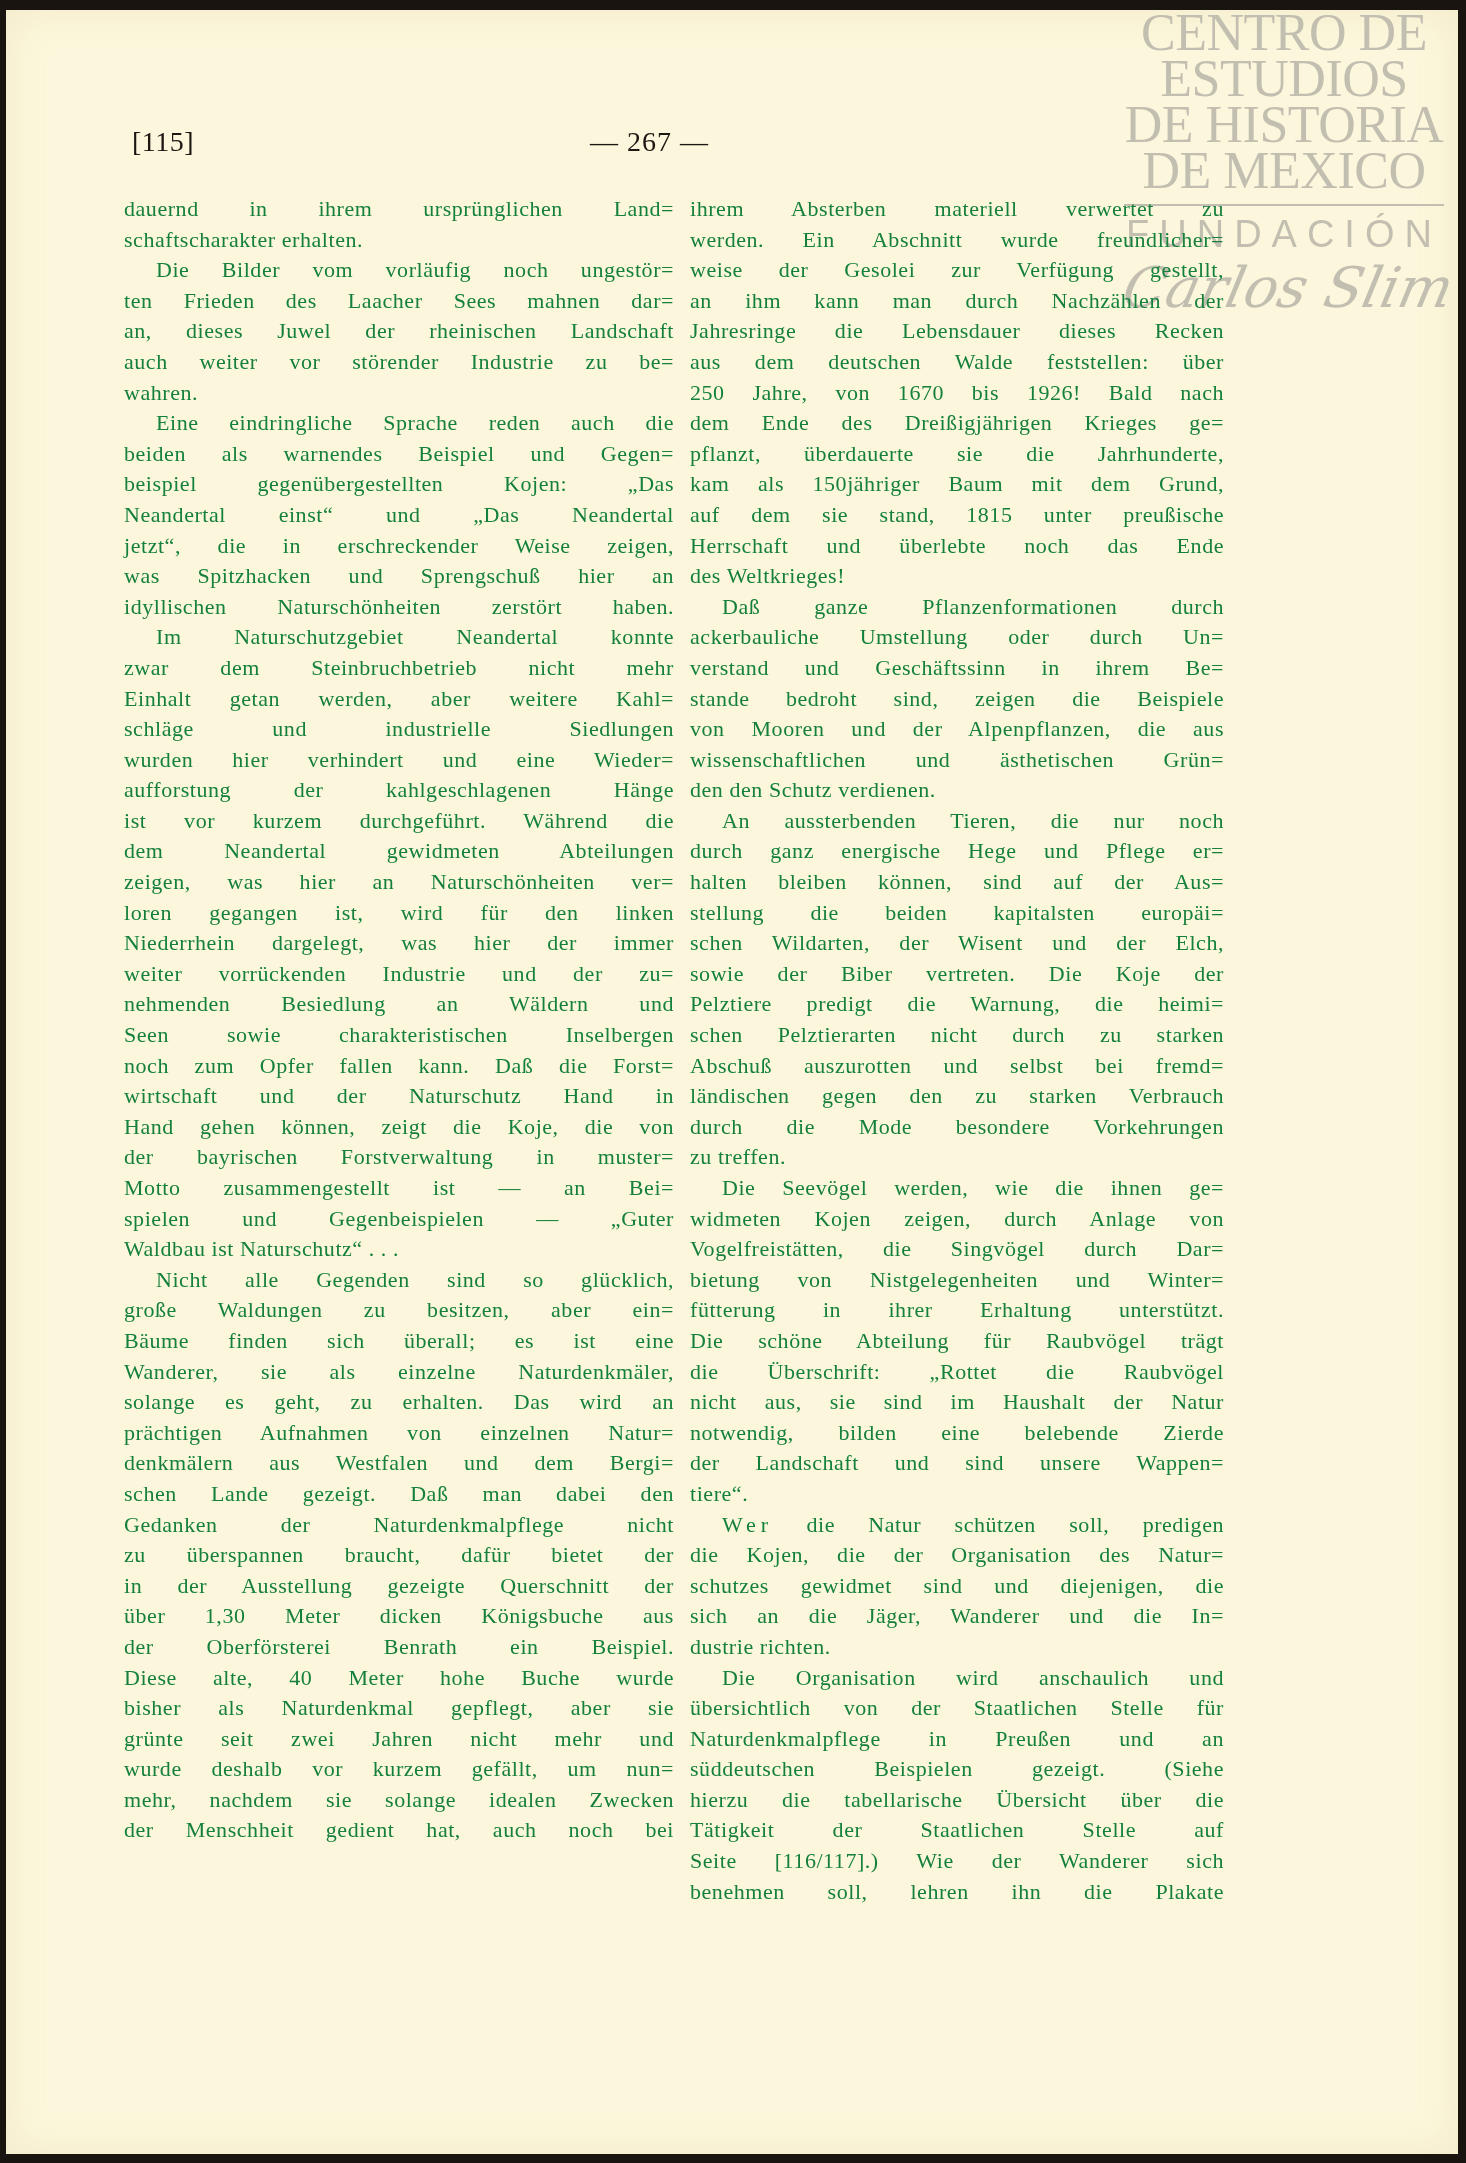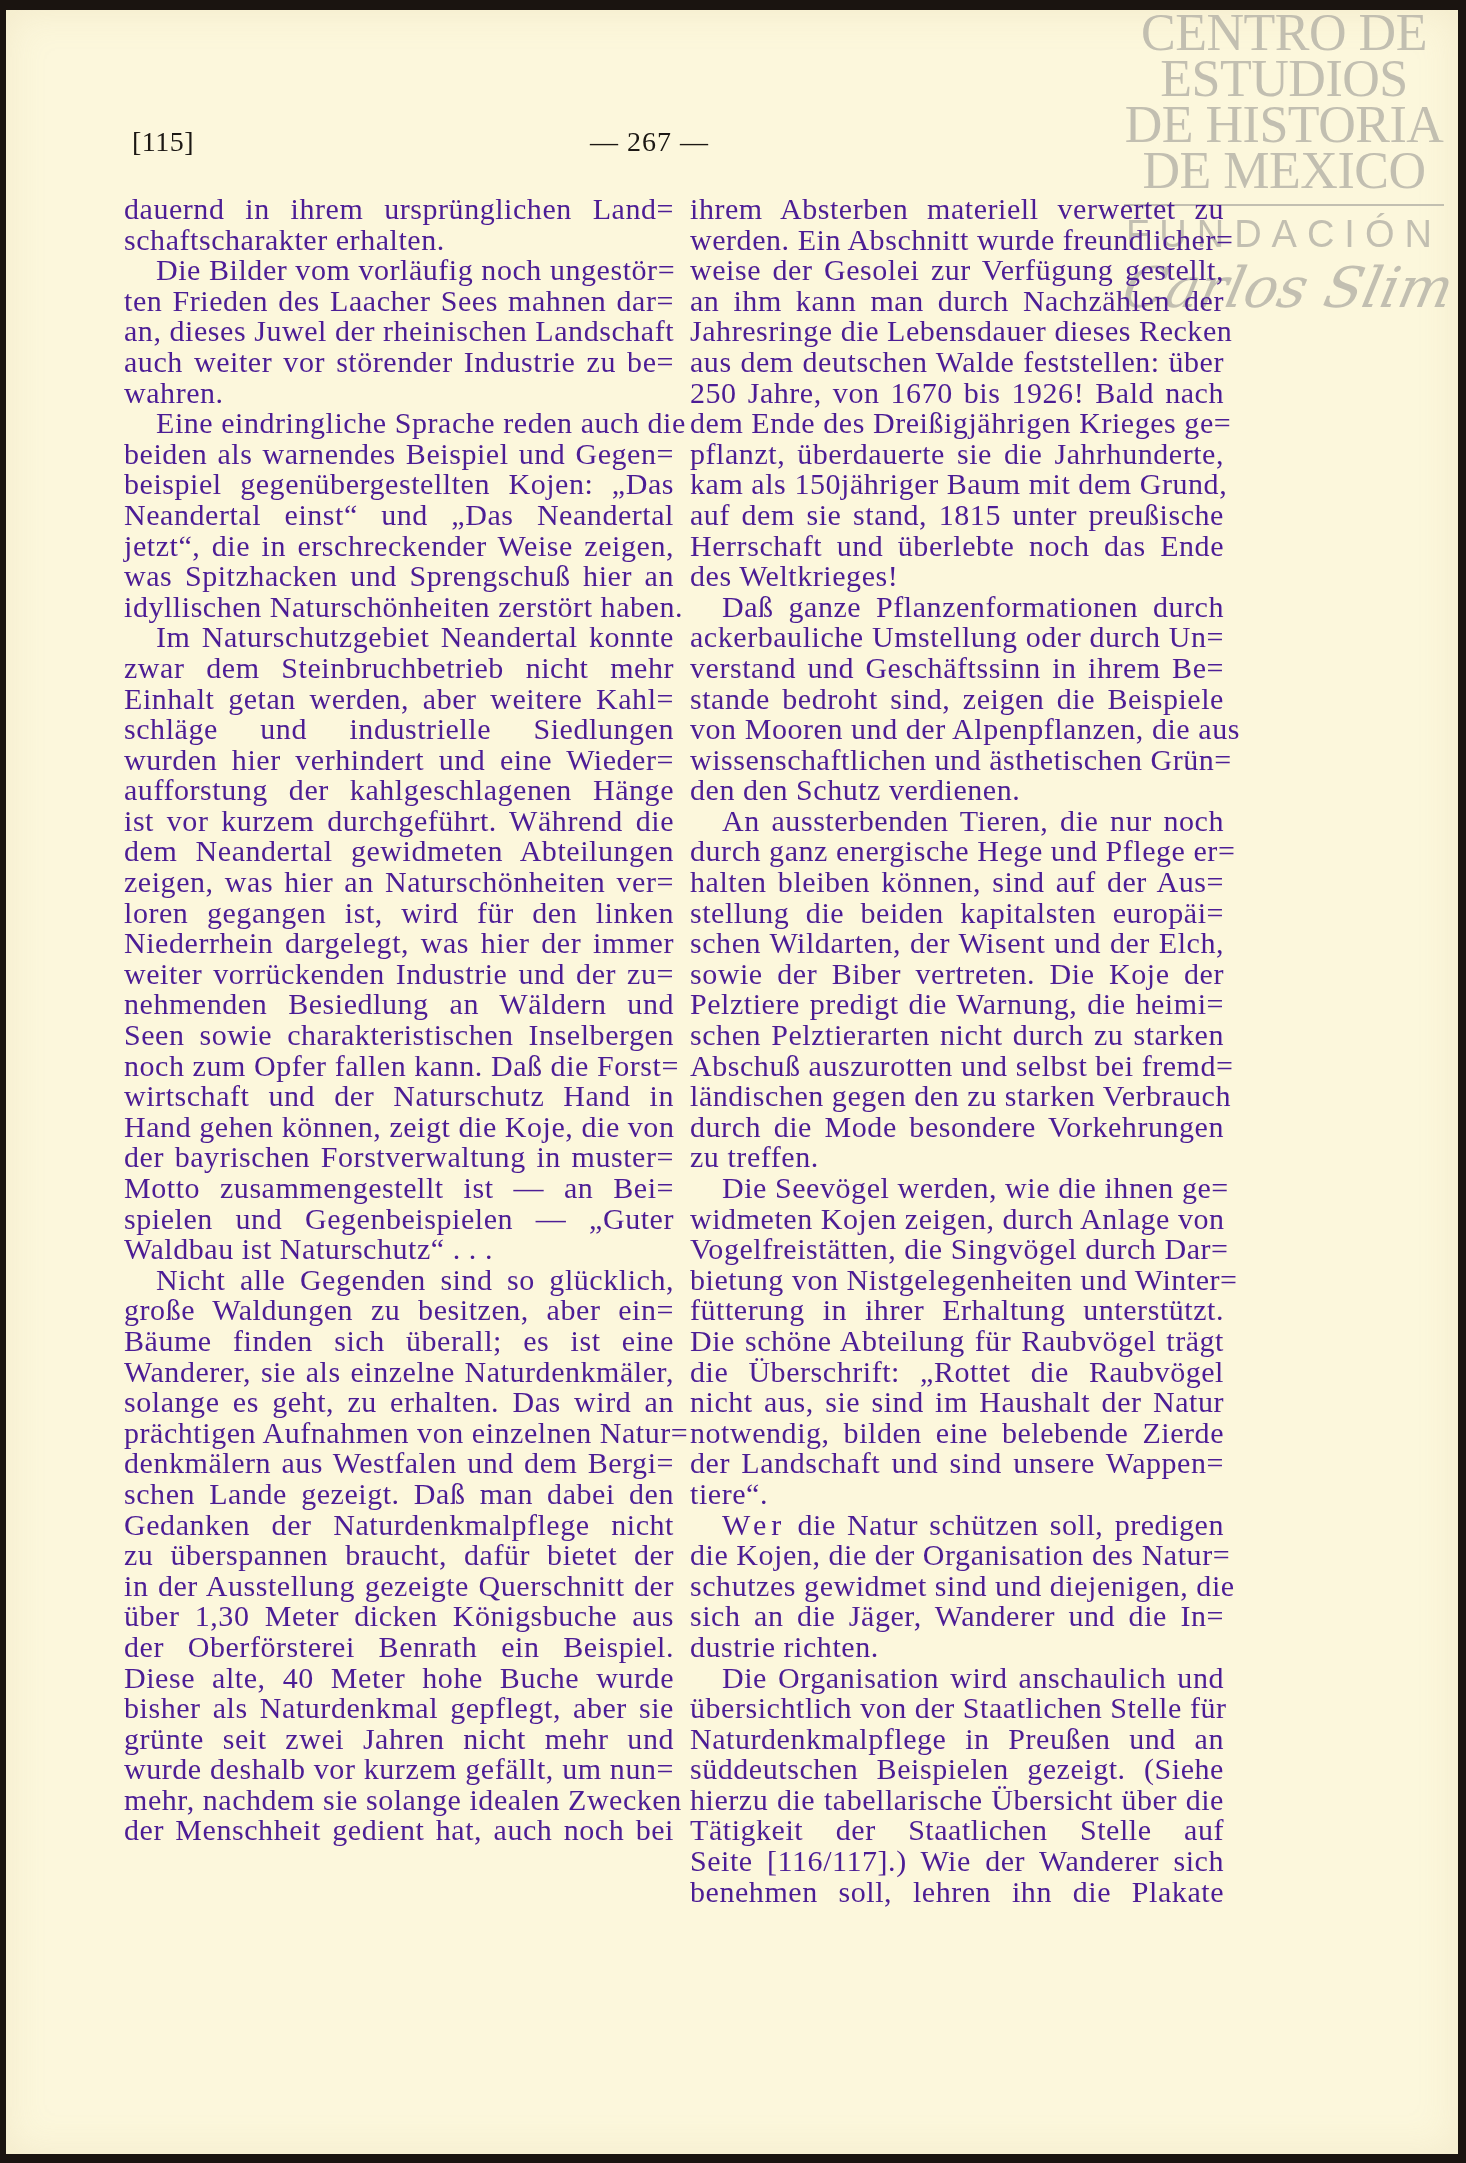--- a/index.html
+++ b/index.html
@@ -28,22 +28,22 @@
     letter-spacing: 0.5px;
   }
   .pagenum {
     position: absolute; left: 584px; top: 0;
     letter-spacing: 1px;
   }
   .col {
     position: absolute;
     top: 184px;
     width: 550px;
-    color: #4c1d95;
-    font-size: 30px;
+    color: #15803d;
+    font-size: 22px;
     line-height: 30.6px;
     letter-spacing: 0.55px;
   }
   .col.left { left: 118px; }
   .col.right { left: 684px; width: 534px; }
   .line {
     display: block;
     text-align: justify;
     text-align-last: justify;
     white-space: nowrap;

